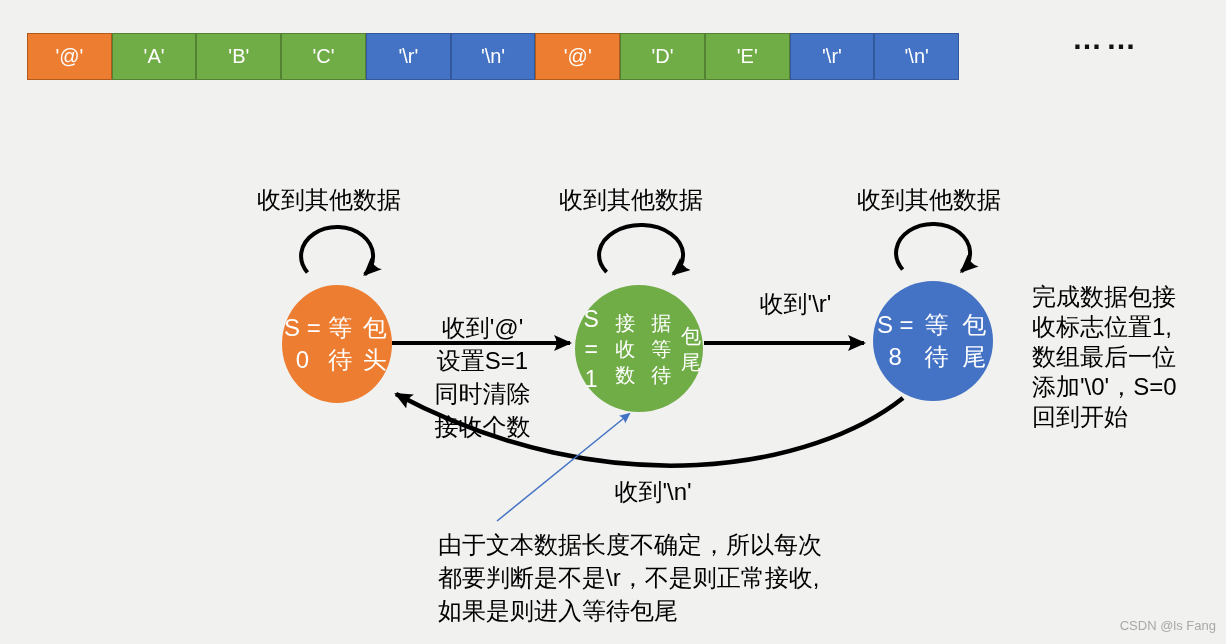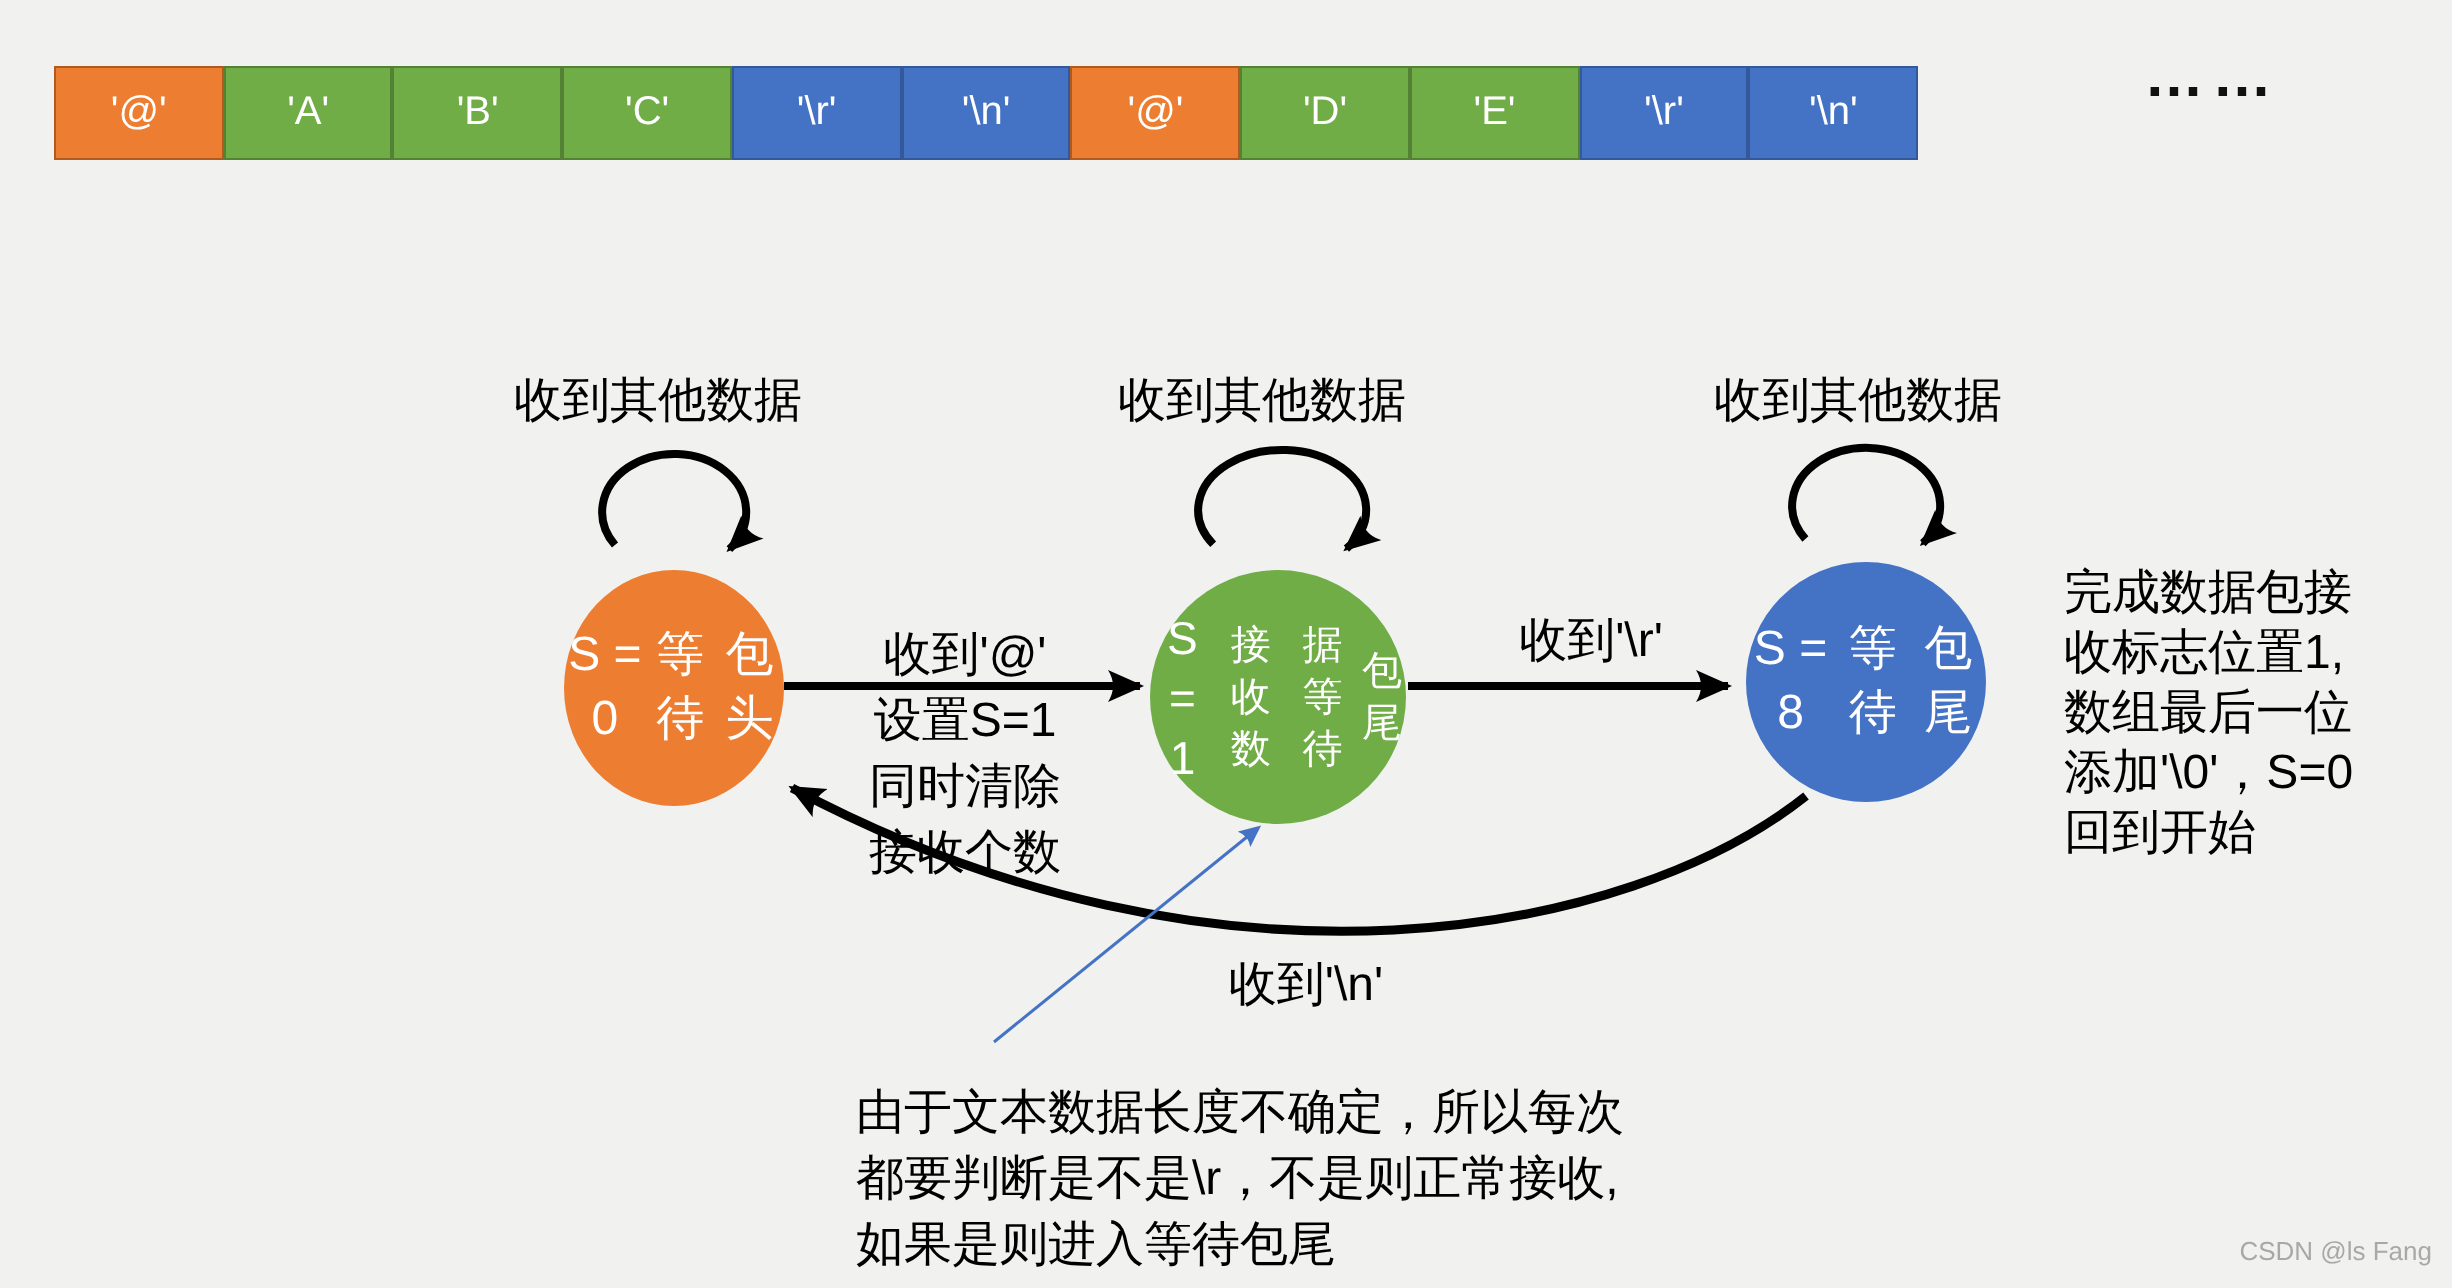--- a/index.html
+++ b/index.html
@@ -28,25 +28,25 @@
   #state-1 .first-line{font-size:23px;line-height:30px;}
   #state-2{left:873px;top:281px;width:120px;height:120px;background:#4472C4;
            font-size:24px;line-height:32px;}
   
   .loop-label{position:absolute;font-size:24px;white-space:nowrap;z-index:3;}
   #loop-label-0{left:257px;top:184px;}
   #loop-label-1{left:559px;top:184px;}
   #loop-label-2{left:857px;top:184px;}
   .t-label{position:absolute;font-size:24px;text-align:center;z-index:3;}
   #t01{left:415px;top:311px;width:135px;line-height:33px;}
-  #t12{left:733px;top:304px;width:125px;}
+  #t12{left:733px;top:288px;width:125px;}
   #t20{left:593px;top:476px;width:120px;}
   .note{position:absolute;font-size:24px;z-index:3;}
   #note-right{left:1032px;top:282px;width:195px;line-height:30px;}
-  #note-bottom{left:428px;top:528px;width:470px;line-height:33px;margin-top:12px;}
+  #note-bottom{left:438px;top:528px;width:470px;line-height:33px;}
   .watermark{position:absolute;right:10px;bottom:11px;font-size:13px;color:#a8a8a8;z-index:3;}
 </style>
 </head>
 <body>
 
 <div class="stage">
 
   <div class="strip">
     <div class="cell orange">'@'</div>
     <div class="cell green">'A'</div>

